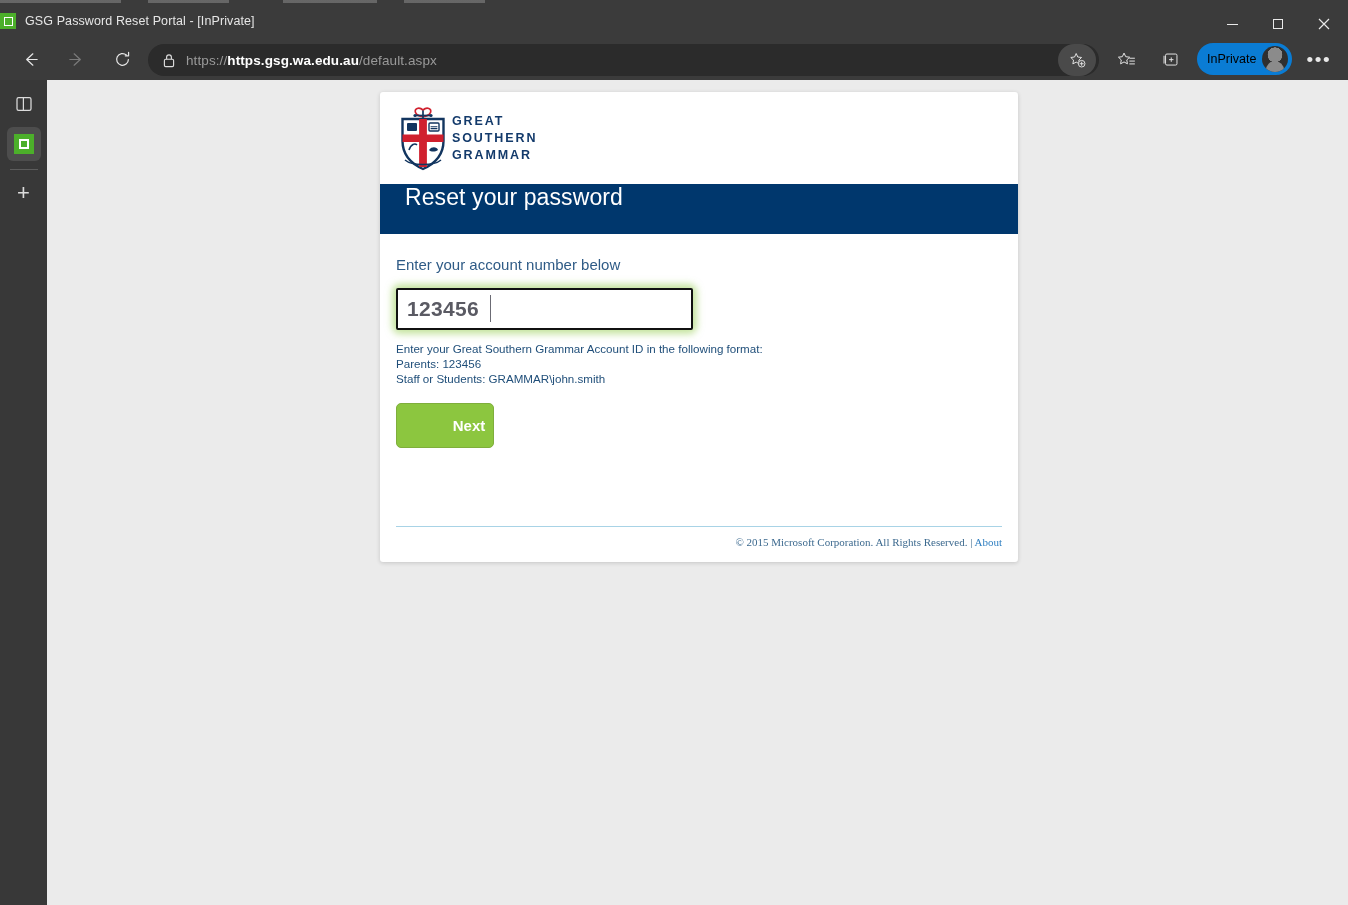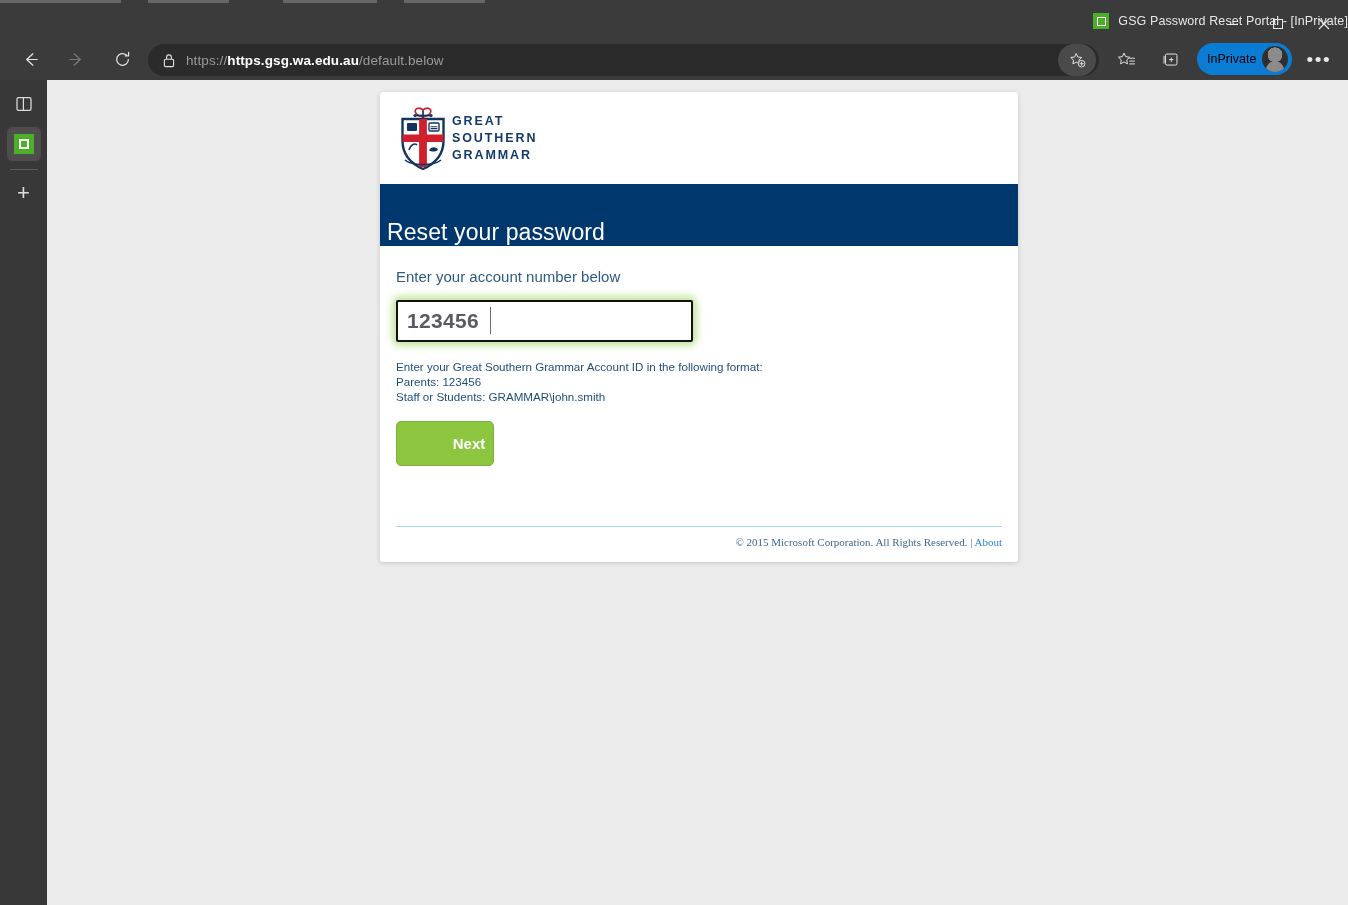--- a/index.html
+++ b/index.html
@@ -20,21 +20,21 @@
       #3b3b3b 17% 21%, #8a8a8a 21% 28%, #3b3b3b 28% 30%, #8a8a8a 30% 36%, #3b3b3b 36% 100%);
     opacity: .55;
   }
 
   #titlebar {
     position: absolute; left: 0; top: 3px; width: 1348px; height: 36px;
     background: #3b3b3b;
   }
   #title-group {
     position: absolute; left: 0; right: 0; top: 0; height: 36px;
-    display: flex; align-items: center; justify-content: flex-end; gap: 9px;
+    display: flex; align-items: center; justify-content: flex-start; gap: 9px;
   }
   #title-fav {
     width: 16px; height: 16px; background: #4caf2a;
     display: flex; align-items: center; justify-content: center;
   }
   #title-fav i {
     width: 9px; height: 9px; border: 1.6px solid #ffffff; display: block;
   }
   #title-text {
     color: #e6e6e6; font-size: 12.5px; letter-spacing: .1px; white-space: nowrap;
@@ -133,21 +133,21 @@
     box-shadow: 0 1px 4px rgba(0,0,0,.16);
   }
 
   #brand { height: 92px; display: flex; align-items: center; padding-left: 16px; gap: 2px; }
   #brand-text {
     color: #133a6b; font-size: 12.5px; font-weight: 700; letter-spacing: 1.9px;
     line-height: 17px;
   }
 
   #page-header {
-    height: 62px; background: #00376d; display: flex; align-items: flex-end; padding-left: 7px;
+    height: 50px; background: #00376d; display: flex; align-items: flex-start; padding-left: 25px;
   }
   #page-title { color: #ffffff; font-size: 23px; font-weight: 400; letter-spacing: .1px; }
 
   #body { padding: 22px 16px 0 16px; }
   #prompt { color: #2f5b86; font-size: 15px; font-weight: 400; }
 
   #input-wrap {
     margin-top: 15px; width: 297px; height: 42px; position: relative;
     border-radius: 4px; box-shadow: 0 0 7px 4px rgba(150,205,80,.55);
   }
@@ -155,21 +155,21 @@
     width: 297px; height: 42px; border: 2px solid #111111; border-radius: 2px;
     background: #ffffff; font-family: "Liberation Sans", sans-serif;
     font-size: 21px; font-weight: 700; color: #5a5a63; padding: 0 9px;
     outline: none; letter-spacing: .3px;
   }
   #caret {
     position: absolute; left: 94px; top: 7px; width: 1.4px; height: 27px; background: #6b6b74;
   }
 
   #help {
-    margin-top: 17px; color: #1f4e79; font-size: 11.6px; line-height: 15.2px;
+    margin-top: 11px; color: #1f4e79; font-size: 11.6px; line-height: 15.2px;
   }
 
   #next-button {
     margin-top: 16px; width: 98px; height: 45px; background: #8cc councill;
     background: #8cc63f; border: 1px solid #7fae3c; border-radius: 5px;
     color: #ffffff; font-family: "Liberation Sans", sans-serif;
     font-size: 15px; font-weight: 700; cursor: pointer; padding-left: 48px;
   }
 
   #footer { position: absolute; left: 16px; right: 16px; bottom: 14px; }
@@ -226,21 +226,21 @@
     </div>
   </div>
 
   <div id="omnibox">
     <span id="lock-icon">
       <svg width="14" height="15" viewBox="0 0 14 15">
         <rect x="2.4" y="6.2" width="9.2" height="7.4" rx="1.3" stroke="#dcdcdc" stroke-width="1.15" fill="none"></rect>
         <path d="M4.6 6.2 V4.3 A2.4 2.4 0 0 1 9.4 4.3 V6.2" stroke="#dcdcdc" stroke-width="1.15" fill="none"></path>
       </svg>
     </span>
-    <span id="url-text"><span>https://</span><b>https.gsg.wa.edu.au</b><span>/default.below</span></span>
+    <span id="url-text"><span>https://</span><b>https.gsg.wa.edu.au</b><span>/default.aspx</span></span>
     <span id="fav-add">
       <svg width="17" height="17" viewBox="0 0 18 18">
         <path d="M7.6 1.6 L9.3 5.3 L13.3 5.8 L10.4 8.6 L11.1 12.6 L7.6 10.7 L4.1 12.6 L4.8 8.6 L1.9 5.8 L5.9 5.3 Z" stroke="#e4e4e4" stroke-width="1.05" fill="none" stroke-linejoin="round"></path>
         <circle cx="13.4" cy="12.4" r="3.5" fill="#4a4a4a" stroke="#e4e4e4" stroke-width="1"></circle>
         <path d="M13.4 10.7 V14.1 M11.7 12.4 H15.1" stroke="#e4e4e4" stroke-width="1" stroke-linecap="round"></path>
       </svg>
     </span>
   </div>
 
   <div class="tbbtn" id="tb-favorites">

